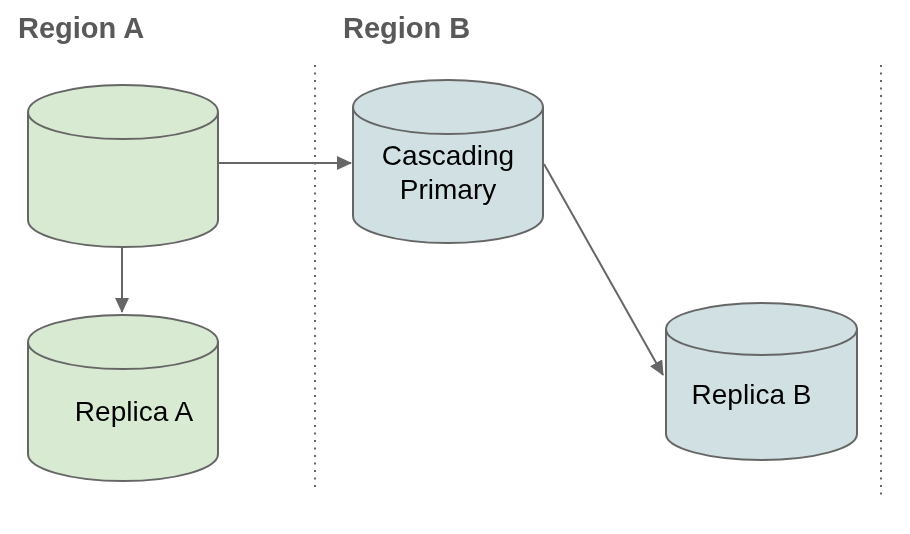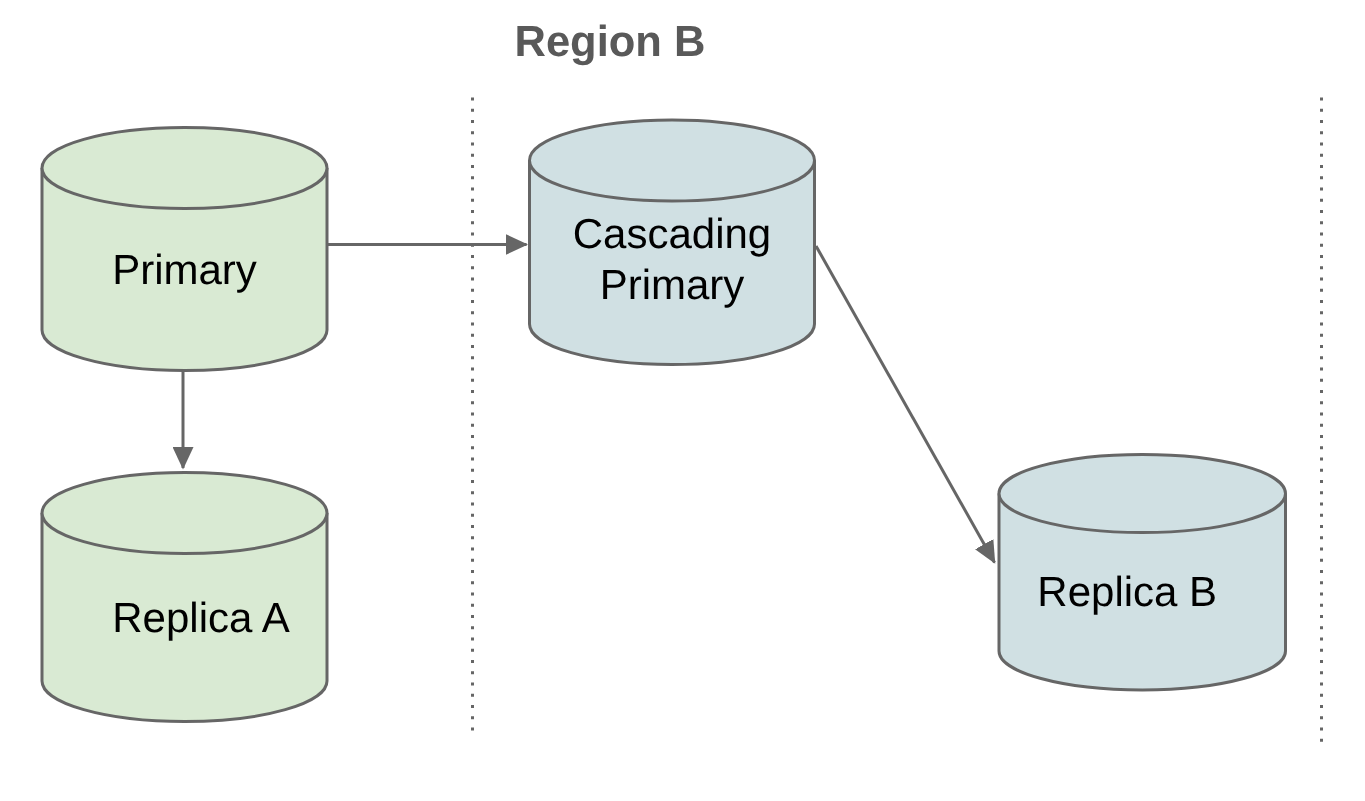--- a/index.html
+++ b/index.html
@@ -73,20 +73,20 @@
     <g>
       <path class="shape" d="M 666,329 L 666,434 A 95.5 26 0 0 0 857,434 L 857,329" fill="#d0e0e3"></path>
       <ellipse class="shape" cx="761.5" cy="329" rx="95.5" ry="26" fill="#d0e0e3"></ellipse>
     </g>
 
     <line class="arrow" x1="218" y1="163" x2="351" y2="163" marker-end="url(#arrowhead)"></line>
     <line class="arrow" x1="122" y1="247" x2="122" y2="312" marker-end="url(#arrowhead)"></line>
     <line class="arrow" x1="544" y1="164" x2="663" y2="375" marker-end="url(#arrowhead)"></line>
   </svg>
 
+  <div class="region-title" id="title-a">Region A</div>
   <div class="region-title" id="title-b">Region B</div>
 
-  <div class="cyl-label" id="label-primary">Primary</div>
   <div class="cyl-label" id="label-replica-a">Replica A</div>
   <div class="cyl-label" id="label-cascading-replica">Cascading Primary</div>
   <div class="cyl-label" id="label-replica-b">Replica B</div>
 
 </div>
 
 </body></html>

